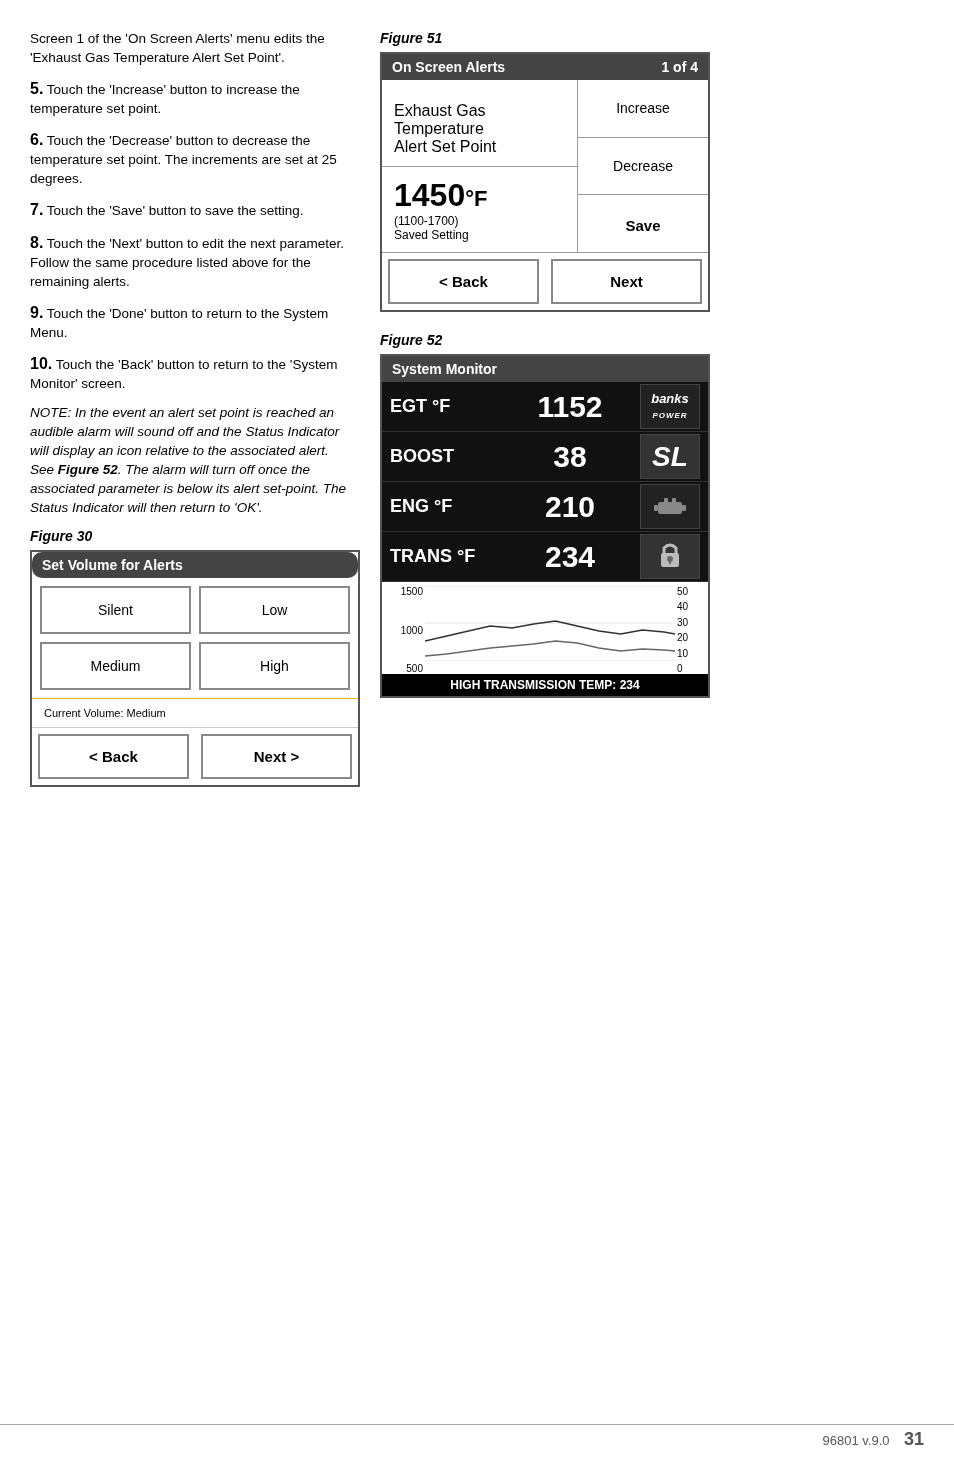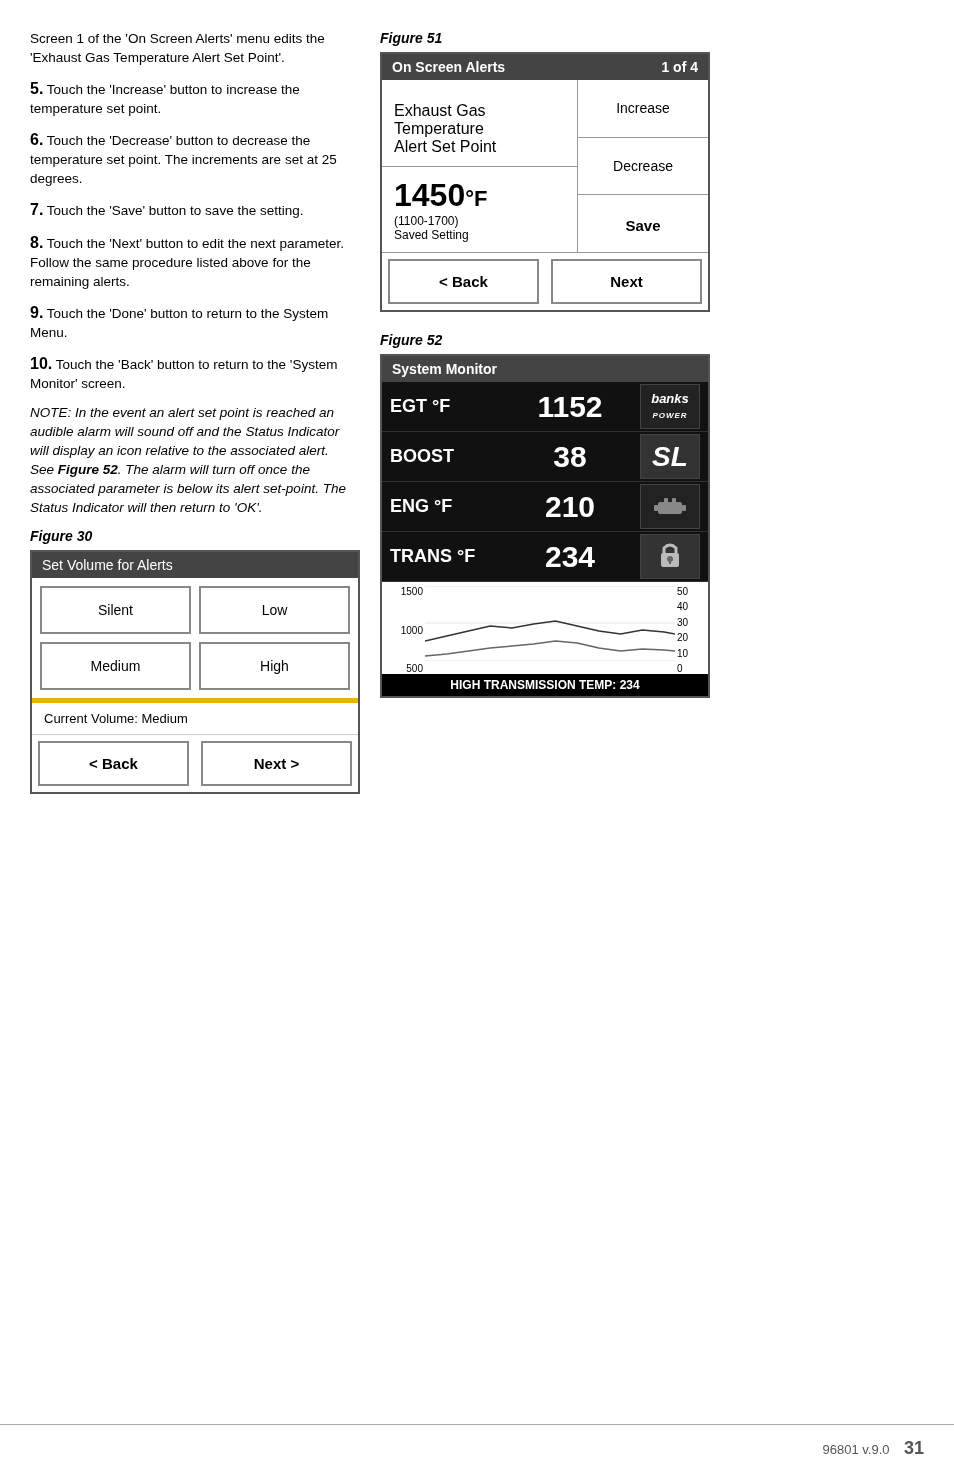--- a/index.html
+++ b/index.html
@@ -107,43 +107,44 @@
     .fig50-container {
       border: 2px solid #555;
       width: 330px;
     }
 
     .fig50-header {
       background: #444;
       color: #fff;
       padding: 5px 10px;
       font-size: 14px;
-      font-weight: normal;
+      font-weight: bold;
+      border-radius: 10px;
     }
 
     .fig50-grid {
       display: grid;
       grid-template-columns: 1fr 1fr;
       gap: 0;
       padding: 8px;
       gap: 8px;
     }
 
     .fig50-btn {
       border: 2px solid #888;
       padding: 14px;
       text-align: center;
       font-size: 14px;
       cursor: pointer;
     }
 
     .fig50-current {
       padding: 8px 12px;
-      font-size: 13px;
-      border-top: 5px solid #eab308;
+      font-size: 11px;
+      border-top: 1px solid #eab308;
     }
 
     .fig50-nav {
       display: flex;
       border-top: 1px solid #ccc;
     }
 
     .fig50-nav-btn {
       flex: 1;
       padding: 12px;
@@ -291,21 +292,21 @@
       color: #fff;
       padding: 4px 8px;
       font-size: 12px;
       font-weight: bold;
       text-align: center;
     }
 
     
     .page-footer {
       position: absolute;
-      bottom: 16px;
+      bottom: 25px;
       right: 30px;
       font-size: 13px;
       color: #555;
     }
 
     .bottom-line {
       position: absolute;
       bottom: 50px;
       left: 0;
       right: 0;

